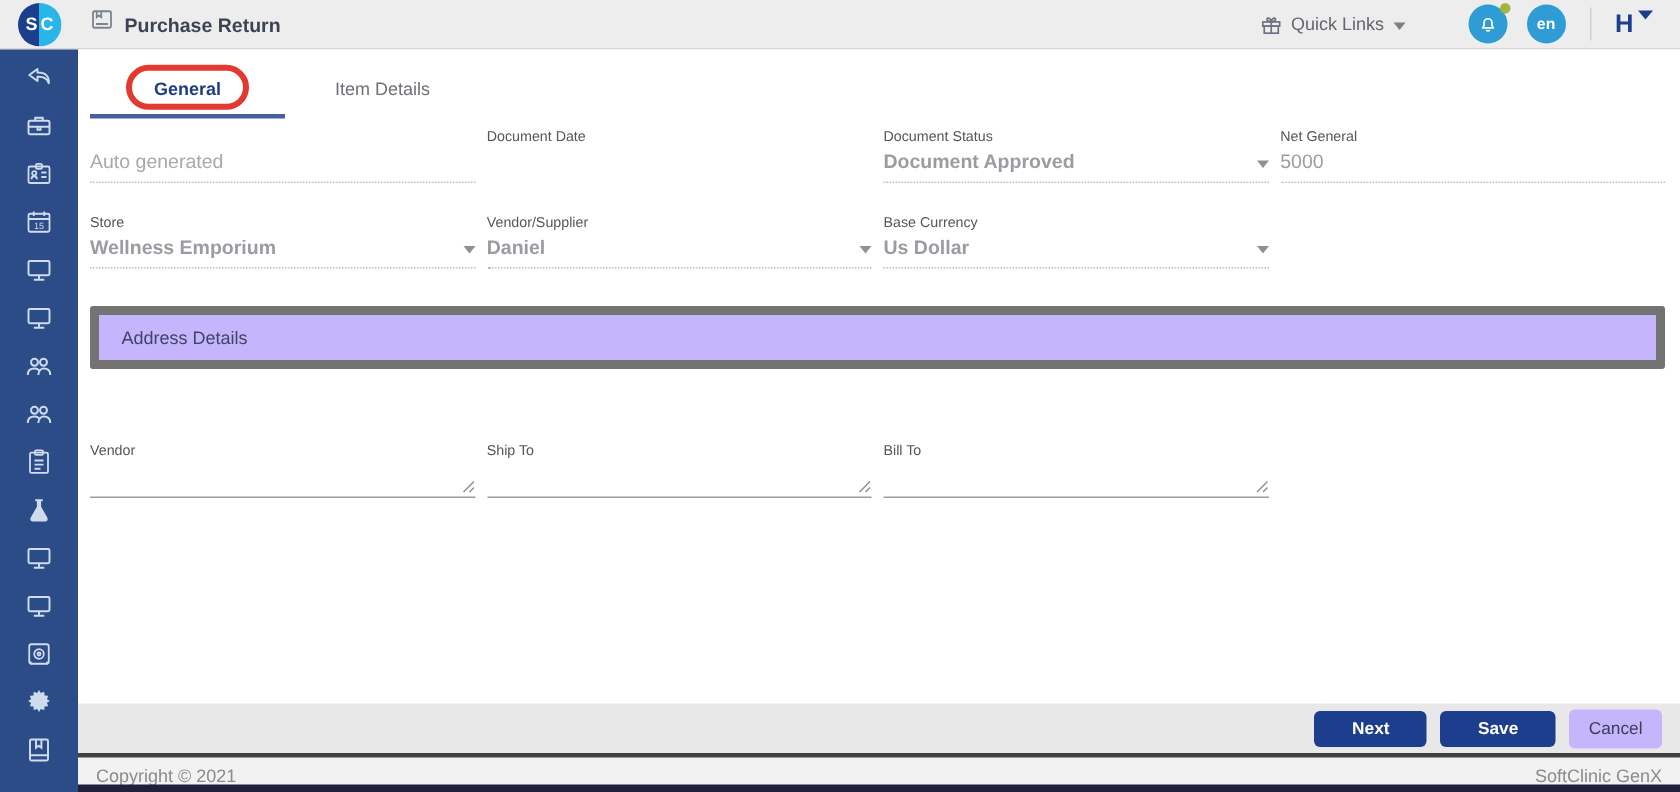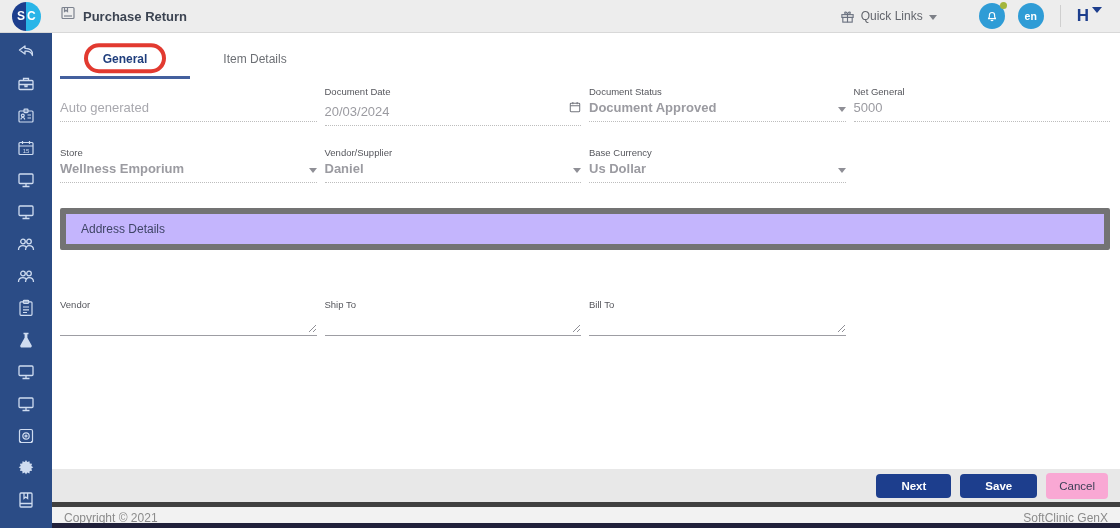--- a/index.html
+++ b/index.html
@@ -61,22 +61,22 @@
   .addr-field { display:flex; flex-direction:column;margin-top:28px; }
   .addr-label { font-size:9.5px; color:#55565c; margin-bottom:2px; }
   .textarea-box { position:relative; height:24px; border-bottom:1px solid #9d9da3; cursor:text; }
   .resize-handle { position:absolute; right:0; bottom:2px; }
 
   
   .spacer { flex:1; }
   .action-bar { height:33px; flex:0 0 33px; background:#e8e8e8; display:flex; align-items:center; justify-content:flex-end; gap:9px; padding-right:12px; }
   .btn { border:none; border-radius:4px; font-size:11.5px; font-family:inherit; cursor:pointer; }
   .btn.primary { background:#1d3e8d; color:#fff; font-weight:bold; padding:6px 25px; }
-  .btn.secondary { background:#f9a8d4; color:#3a3f55; padding:7px 13px; }
-  .copyright-bar { height:26px; flex:0 0 26px; background:#f2f2f2; border-top:5px solid #404040; display:flex; align-items:center; justify-content:space-between; padding:0 12px; font-size:12px; color:#8b8b8b; }
+  .btn.secondary { background:#c4b5fd; color:#3a3f55; padding:7px 13px; }
+  .copyright-bar { height:26px; flex:0 0 26px; background:#f2f2f2; border-top:3px solid #404040; display:flex; align-items:center; justify-content:space-between; padding:0 12px; font-size:12px; color:#8b8b8b; }
   .bottom-strip { position:absolute; left:52px; right:0; bottom:0; height:5px; background:#20203a; }
 </style>
 </head>
 <body>
 
 <div class="app">
 
   <div class="topbar">
     <div class="logo-wrap">
       <div class="logo">
@@ -239,29 +239,20 @@
 
       <div class="form-grid">
         <div class="field">
           <div class="f-label"></div>
           <div class="f-control">
             <input class="f-input" readonly="" placeholder="Auto generated" style="">
           </div>
         </div>
         <div class="field">
           <div class="f-label">Document Date</div>
-          <div class="f-control">
-            <span class="f-value">20/03/2024</span>
-            <span class="mini-icon">
-              <svg width="12" height="12" viewBox="0 0 14 14" fill="none" stroke="#73767e" stroke-width="1.2">
-                  <rect x="1.5" y="2.5" width="11" height="10" rx="1"></rect>
-                  <path d="M1.5 5.5 h11 M4.5 1.2 v2.6 M9.5 1.2 v2.6"></path>
-                </svg>
-            </span>
-          </div>
         </div>
         <div class="field sel">
           <div class="f-label">Document Status</div>
           <div class="f-control">
             <span class="f-value">Document Approved</span>
             <span class="sel-caret"></span>
           </div>
         </div>
         <div class="field">
           <div class="f-label">Net General</div>

